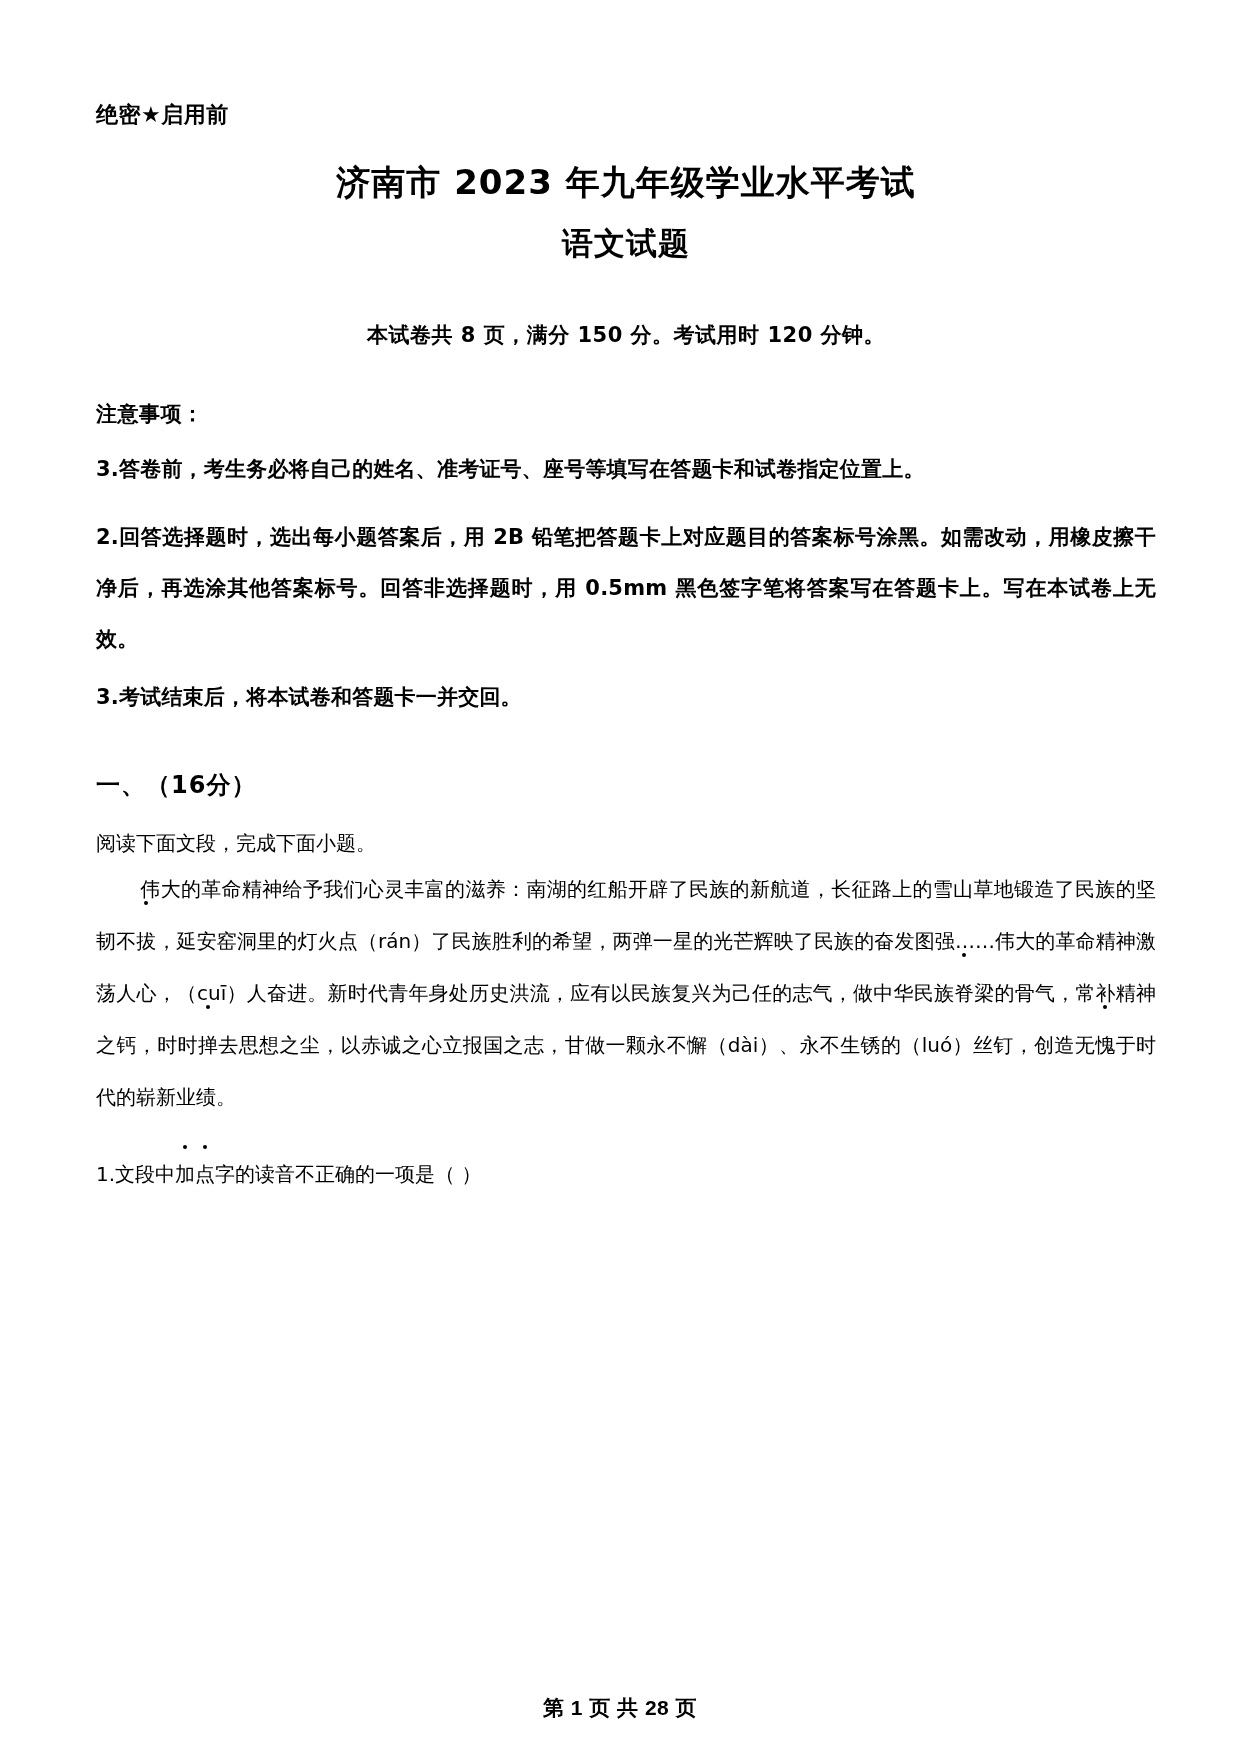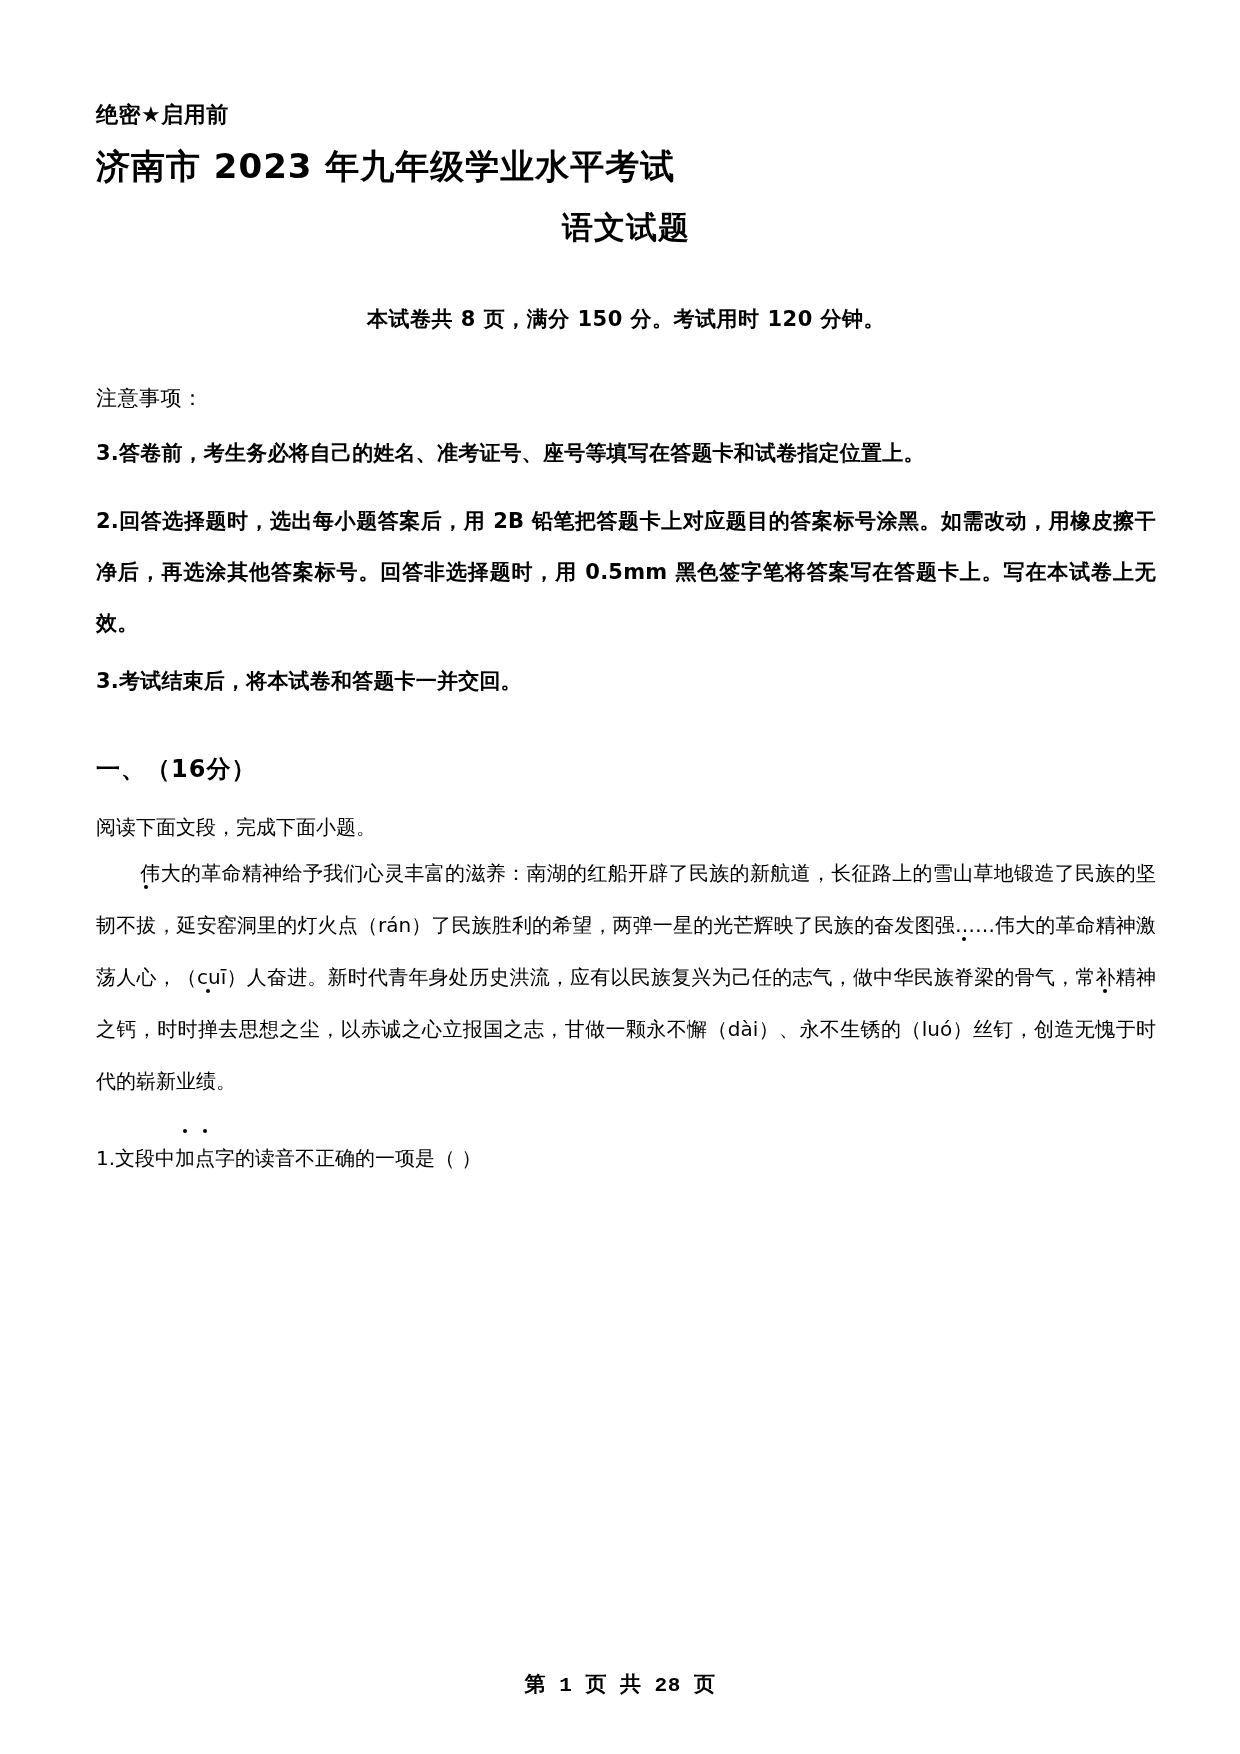--- a/index.html
+++ b/index.html
@@ -31,25 +31,26 @@
   .secret-line {
     font-family: "DejaVu Sans", "Liberation Sans", sans-serif;
     font-weight: bold;
     font-size: 22px;
     line-height: 1;
     margin-top: 104px;
     letter-spacing: 0.5px;
   }
 
   .doc-title {
+    text-align: center;
     font-family: "DejaVu Sans", "Liberation Sans", sans-serif;
     font-weight: bold;
     font-size: 34px;
     line-height: 1.2;
-    margin-top: 20px;
+    margin-top: 36px;
     letter-spacing: 1px;
   }
   .doc-subtitle {
     text-align: center;
     font-family: "DejaVu Sans", "Liberation Sans", sans-serif;
     font-weight: bold;
     font-size: 31px;
     line-height: 1.2;
     margin-top: 22px;
     letter-spacing: 1px;
@@ -59,21 +60,21 @@
     font-family: "DejaVu Sans", "Liberation Sans", sans-serif;
     font-weight: bold;
     font-size: 21px;
     line-height: 1.2;
     margin-top: 61px;
     letter-spacing: 0.5px;
   }
 
   .notice-heading {
     font-family: "DejaVu Sans", "Liberation Sans", sans-serif;
-    font-weight: normal;
+    font-weight: bold;
     font-size: 21px;
     margin-top: 52px;
     letter-spacing: 0.5px;
   }
   .notice-item {
     font-family: "DejaVu Sans", "Liberation Sans", sans-serif;
     font-weight: bold;
     font-size: 21px;
     line-height: 2.45;
     margin-top: 16px;
@@ -128,23 +129,23 @@
     font-family: "DejaVu Sans", "Liberation Sans", sans-serif;
     font-size: 20px;
     line-height: 1.5;
     margin-top: 36px;
   }
 
   .footer {
     position: absolute;
     left: 0;
     right: 0;
-    bottom: 56px;
+    bottom: 32px;
     text-align: center;
-    font-family: Liberation Mono, monospace;
+    font-family: Liberation Sans, sans-serif;
     font-weight: bold;
     font-size: 21px;
     letter-spacing: 0.5px;
   }
 </style>
 </head>
 <body>
 
 <div class="page">
   <div class="content">

